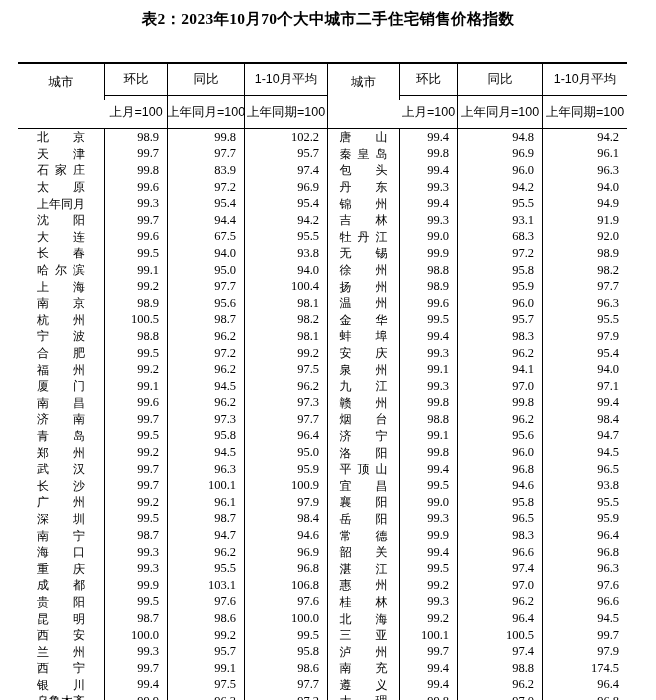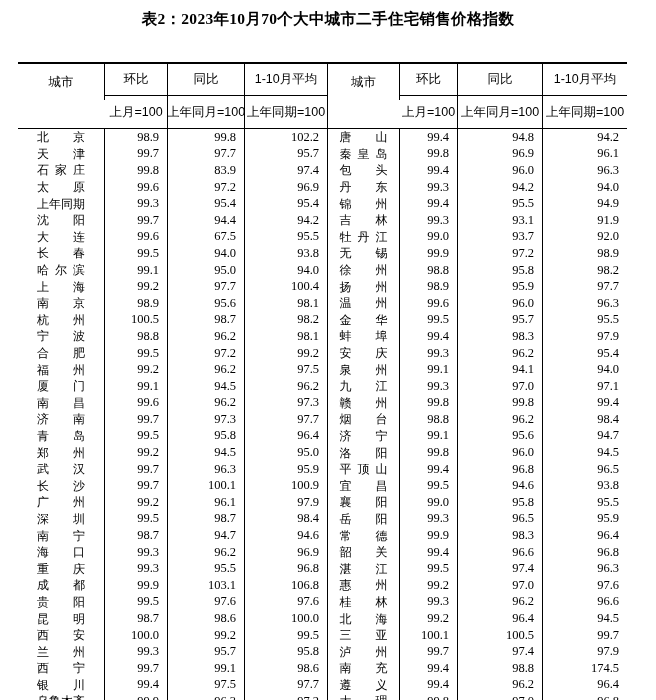--- a/index.html
+++ b/index.html
@@ -161,21 +161,21 @@
         <div class="cell num w-3">96.9</div>
         <div class="cell city w-4">
           <div class="city-name">丹东</div>
         </div>
         <div class="cell num w-5">99.3</div>
         <div class="cell num w-6">94.2</div>
         <div class="cell num w-7 last">94.0</div>
       </div>
       <div class="trow">
         <div class="cell city w-0">
-          <div class="city-name">上年同期</div>
+          <div class="city-name">上年同月</div>
         </div>
         <div class="cell num w-1">99.3</div>
         <div class="cell num w-2">95.4</div>
         <div class="cell num w-3">95.4</div>
         <div class="cell city w-4">
           <div class="city-name">锦州</div>
         </div>
         <div class="cell num w-5">99.4</div>
         <div class="cell num w-6">95.5</div>
         <div class="cell num w-7 last">94.9</div>
@@ -198,21 +198,21 @@
         <div class="cell city w-0">
           <div class="city-name">大连</div>
         </div>
         <div class="cell num w-1">99.6</div>
         <div class="cell num w-2">67.5</div>
         <div class="cell num w-3">95.5</div>
         <div class="cell city w-4">
           <div class="city-name">牡丹江</div>
         </div>
         <div class="cell num w-5">99.0</div>
-        <div class="cell num w-6">93.7</div>
+        <div class="cell num w-6">68.3</div>
         <div class="cell num w-7 last">92.0</div>
       </div>
       <div class="trow">
         <div class="cell city w-0">
           <div class="city-name">长春</div>
         </div>
         <div class="cell num w-1">99.5</div>
         <div class="cell num w-2">94.0</div>
         <div class="cell num w-3">93.8</div>
         <div class="cell city w-4">

